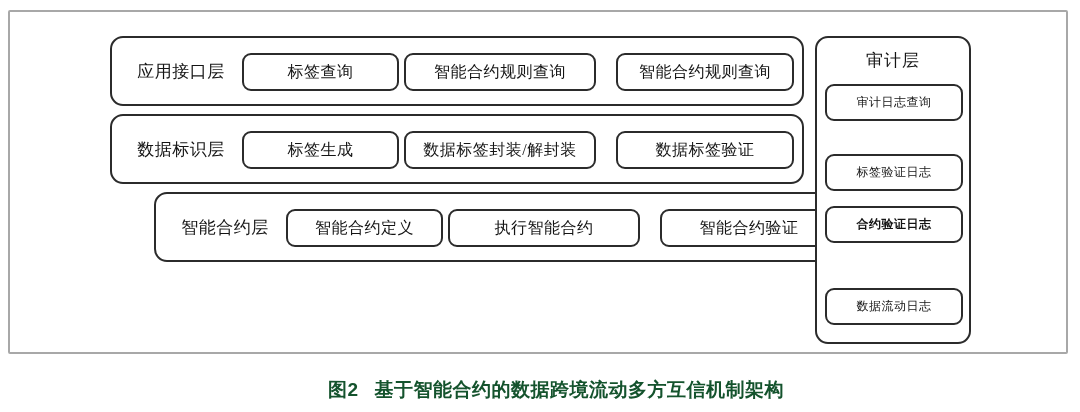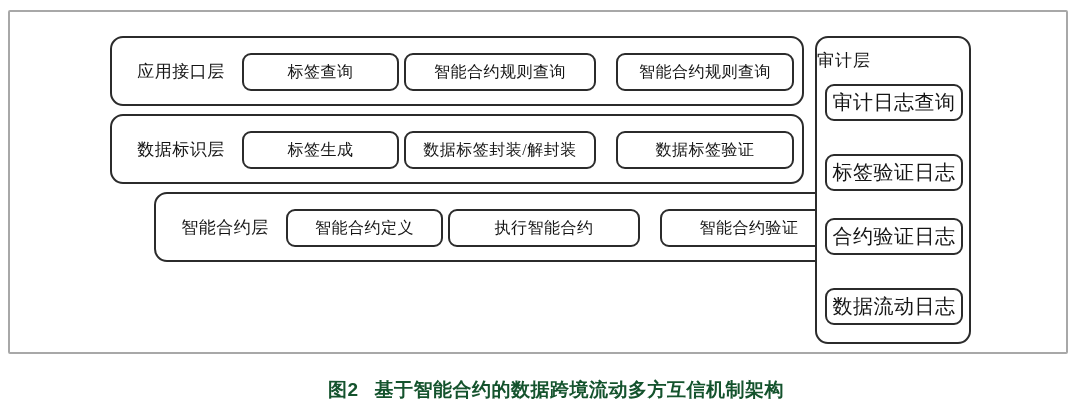--- a/index.html
+++ b/index.html
@@ -86,43 +86,43 @@
     border: 2px solid #2b2b2b;
     border-radius: 13px;
     box-sizing: border-box;
     background: #ffffff;
   }
   .audit-title {
     position: absolute;
     top: 11px;
     left: 0;
     width: 100%;
-    text-align: left;
+    text-align: center;
     font-size: 17px;
     letter-spacing: 1px;
   }
   .audit-box {
     position: absolute;
     left: 8px;
     width: 138px;
     height: 37px;
     border: 2px solid #2b2b2b;
     border-radius: 9px;
     box-sizing: border-box;
     display: flex;
     align-items: center;
     justify-content: center;
-    font-size: 20px;
+    font-size: 12px;
     letter-spacing: 0.5px;
     white-space: nowrap;
     background: #ffffff;
   }
   .a0 { top: 46px; }
   .a1 { top: 116px; }
-  .a2 { top: 180px; }
+  .a2 { top: 168px; font-weight: bold; }
   .a3 { top: 250px; }
 
   
   .caption {
     position: absolute;
     left: 16px;
     top: 377px;
     width: 100%;
     text-align: center;
     font-family: "Liberation Sans", "DejaVu Sans", sans-serif;

